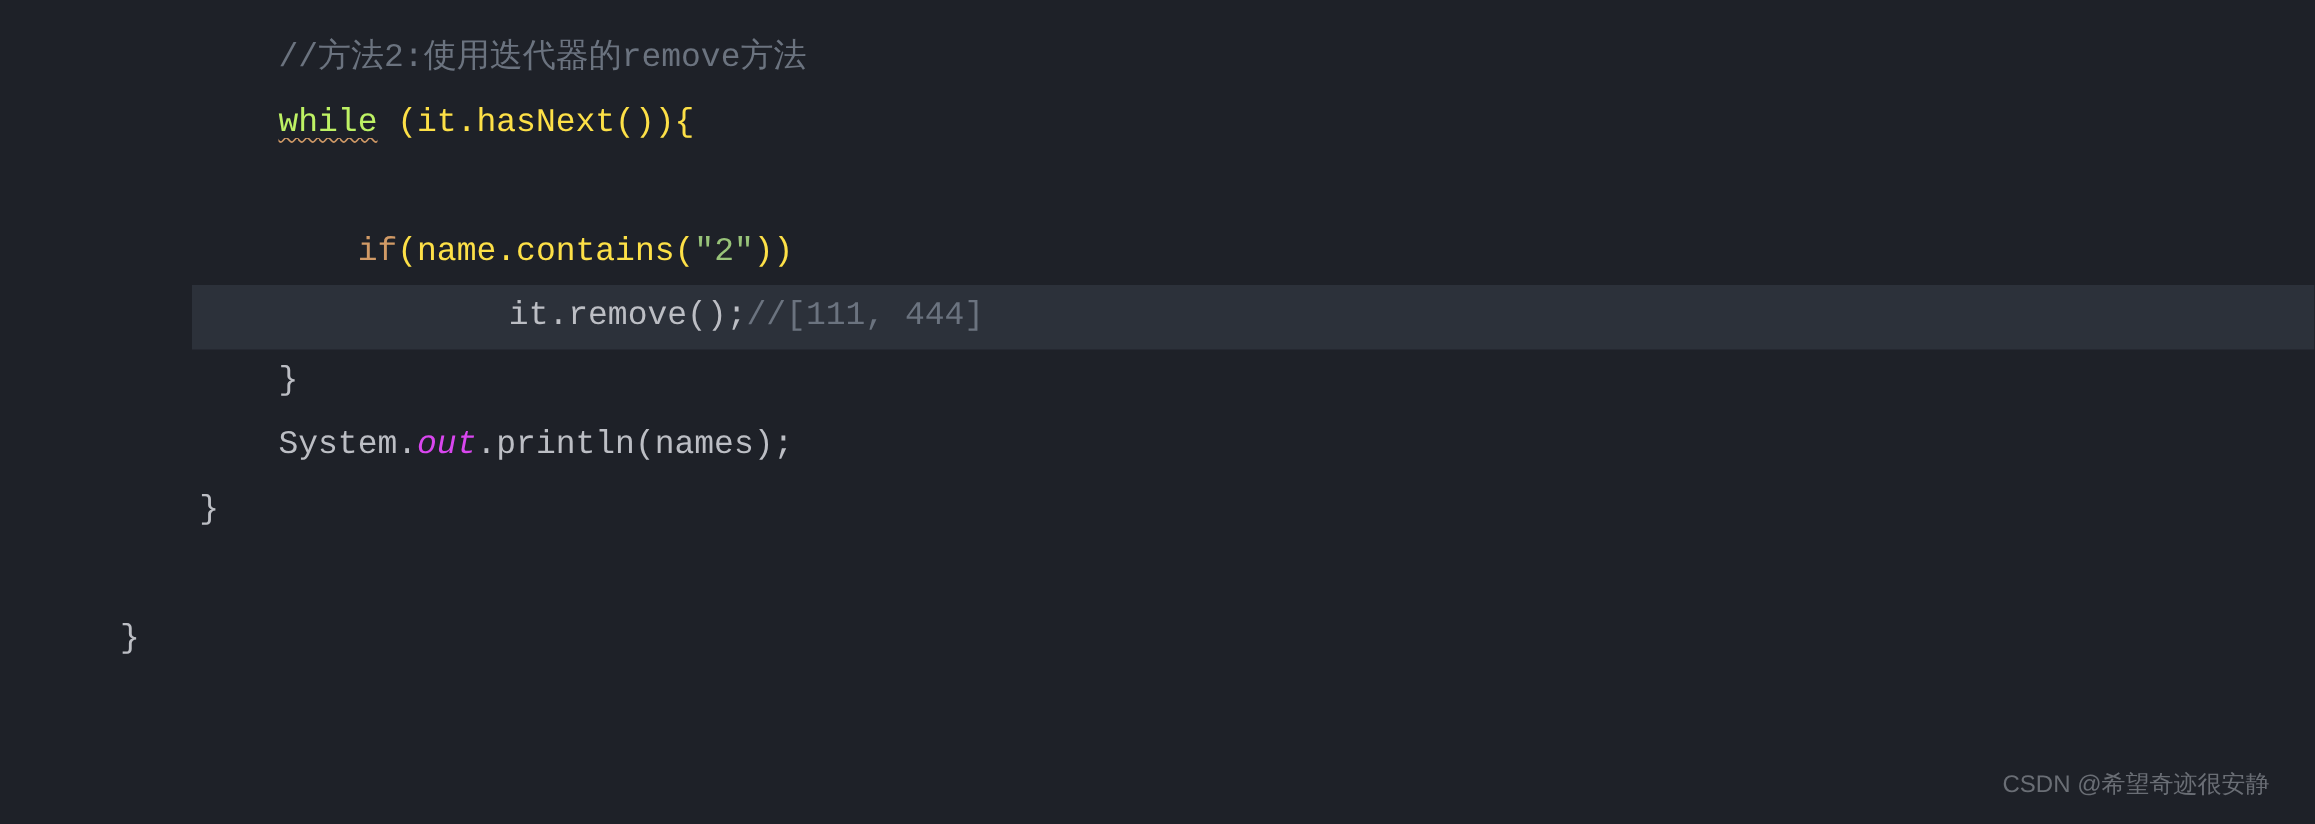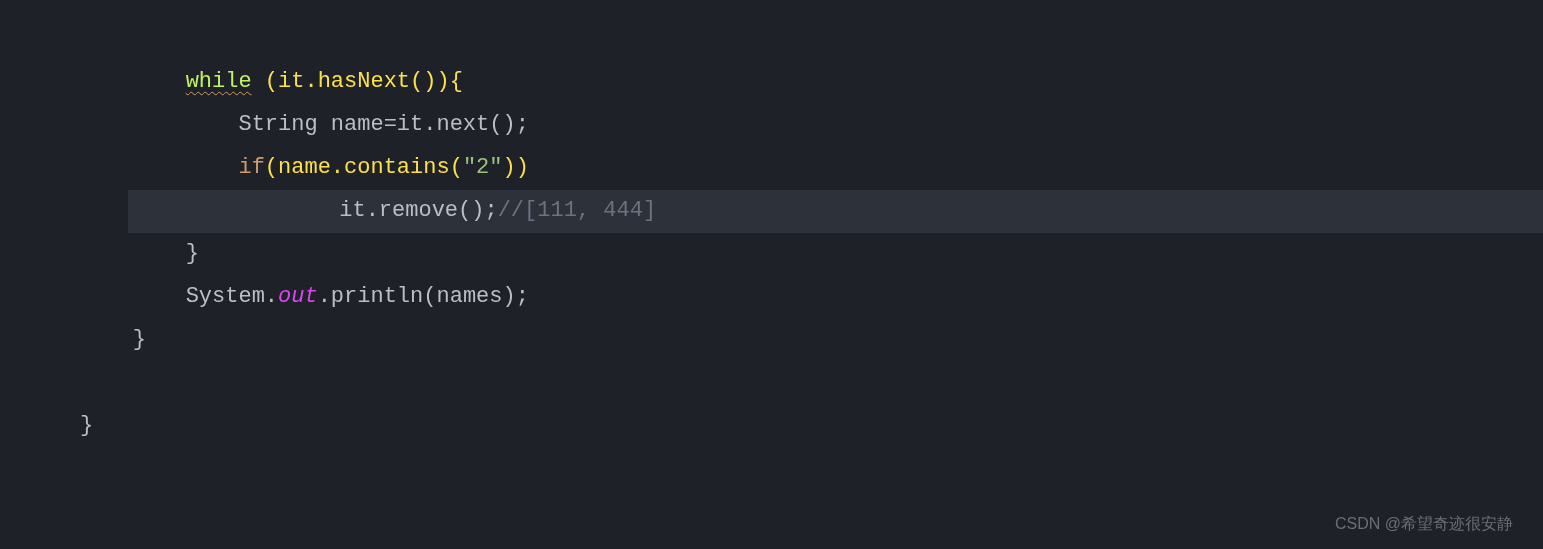--- a/index.html
+++ b/index.html
@@ -79,23 +79,23 @@
       font-size: 16px;
       font-family: Arial, sans-serif;
     }
   </style>
 </head>
 <body>
 
 <div class="editor">
   <div class="gutter"></div>
   <div class="code-area" id="code-area">
-      <div class="code-line"><span>        </span></div>
+      <div class="code-line"><span>        </span><span class="comment">//方法2:使用迭代器的remove方法</span></div>
       <div class="code-line"><span>        </span><span class="keyword-while">while</span><span class="paren"> (it.hasNext()){</span></div>
-      <div class="code-line"><span>            </span><span class="type">String name=it.next();</span></div>
+      <div class="code-line"><span>            </span></div>
       <div class="code-line"><span>            </span><span class="keyword">if</span><span class="paren">(name.contains(</span><span class="string">"2"</span><span class="paren">))</span></div>
       <div class="code-line highlighted"><span>                </span><span class="var">it.remove();</span><span class="comment">//[111, 444]</span></div>
       <div class="code-line"><span>        </span><span class="brace">}</span></div>
       <div class="code-line"><span>        </span><span class="var">System.</span><span class="italic-static">out</span><span class="var">.println(names);</span></div>
       <div class="code-line"><span>    </span><span class="brace">}</span></div>
       <div class="code-line"><span></span></div>
       <div class="code-line"><span></span><span class="brace">}</span></div>
     </div>
 </div>
 

